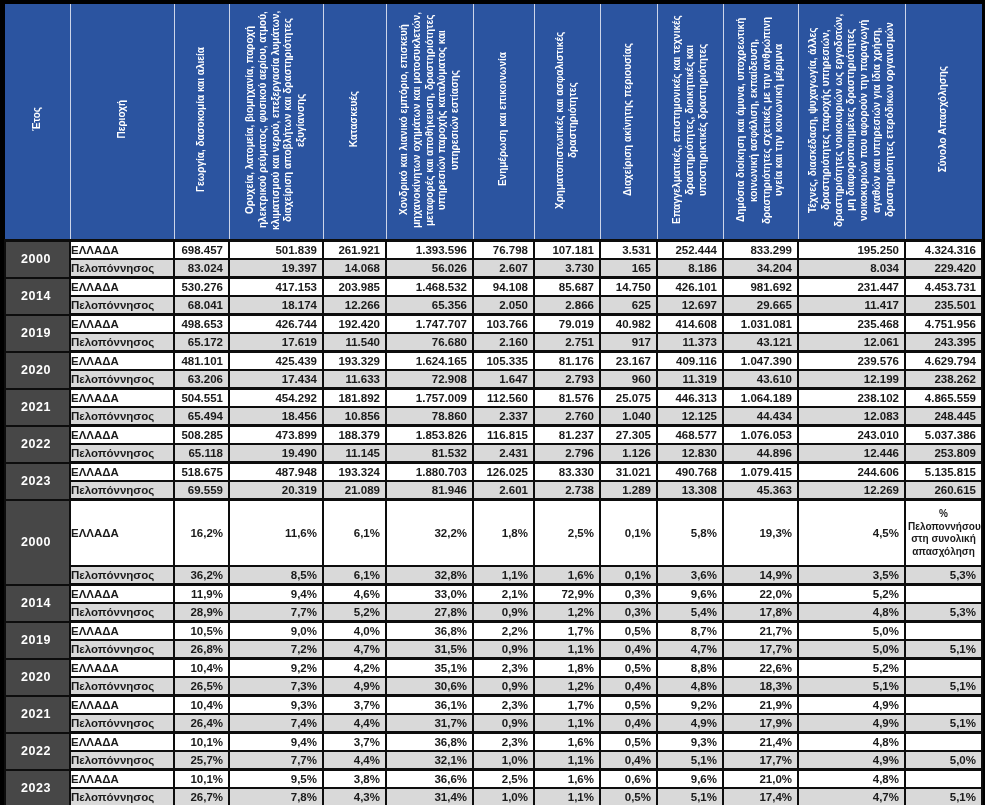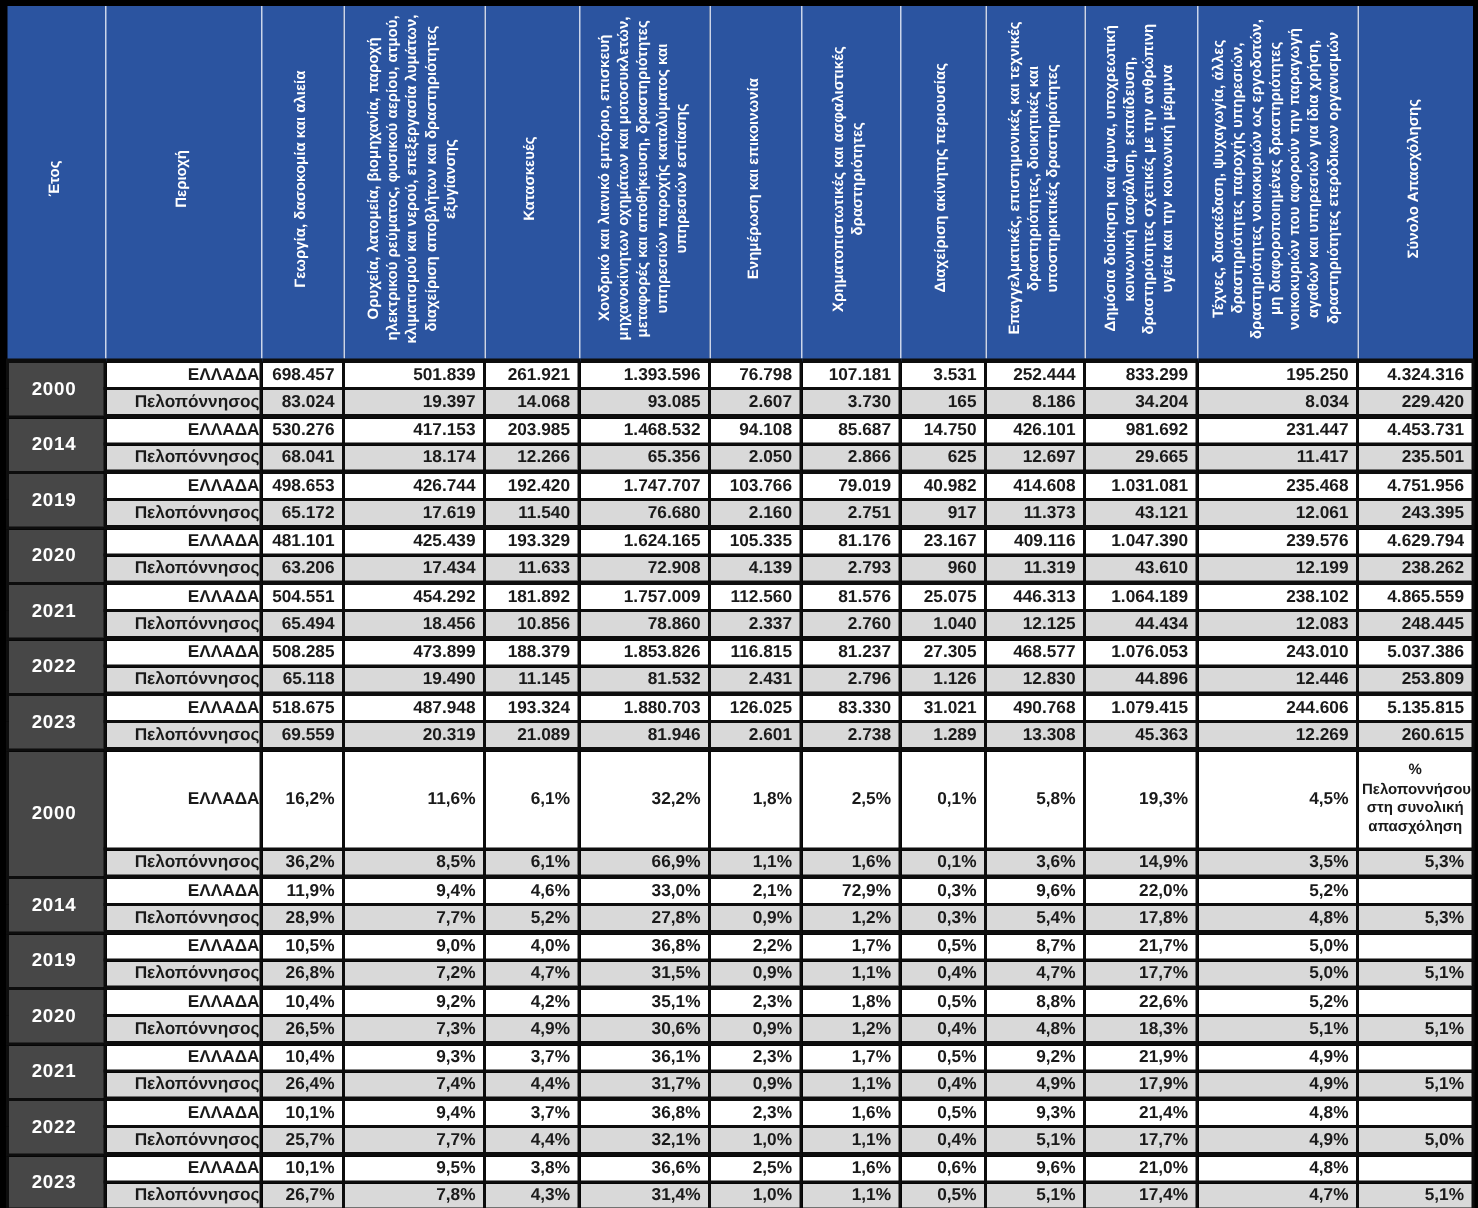--- a/index.html
+++ b/index.html
@@ -12,21 +12,21 @@
            height:235px;vertical-align:middle;text-align:center;padding:0;}
   thead th:last-child{border-right:none;}
   .vtext{display:inline-block;writing-mode:vertical-rl;transform:rotate(180deg);
          color:#fff;font-weight:bold;font-size:10px;line-height:1.28;max-height:224px;
          white-space:normal;padding:2px 0;}
   
   td{border:2px solid #0d0d0d;font-weight:bold;color:#1a1a1a;font-size:11.5px;
      padding:0 5px 0 2px;white-space:nowrap;overflow:hidden;height:16px;background:#fff;
      vertical-align:middle;}
   td.num{text-align:right;}
-  td.region{text-align:right;padding:0;}
+  td.region{text-align:left;padding:0;}
   td.year{background:var(--dark);color:#fff;text-align:center;font-size:12.5px;
           border-top:2px solid #eab308;letter-spacing:.5px;}
   tr.gray td{background:#d9d9d9;}
   tr.gray td.year, tr td.year{background:var(--dark);}
   tr.block-start td:not(.year){border-top:3px solid #0d0d0d;}
   tr.tall td{height:62px;}
   td.note{white-space:normal;font-size:10px;line-height:1.25;text-align:center;
           padding:1px 2px;font-weight:bold;}
   td.empty{background:#fff;}
 </style>
@@ -81,21 +81,21 @@
           <td class="num">252.444</td>
           <td class="num">833.299</td>
           <td class="num">195.250</td>
           <td class="num">4.324.316</td>
         </tr>
         <tr class="gray">
           <td class="region">Πελοπόννησος</td>
           <td class="num">83.024</td>
           <td class="num">19.397</td>
           <td class="num">14.068</td>
-          <td class="num">93.085</td>
+          <td class="num">56.026</td>
           <td class="num">2.607</td>
           <td class="num">3.730</td>
           <td class="num">165</td>
           <td class="num">8.186</td>
           <td class="num">34.204</td>
           <td class="num">8.034</td>
           <td class="num">229.420</td>
         </tr>
         <tr class="block-start">
           <td class="year" rowspan="2">2014</td>
@@ -169,21 +169,21 @@
           <td class="num">1.047.390</td>
           <td class="num">239.576</td>
           <td class="num">4.629.794</td>
         </tr>
         <tr class="gray">
           <td class="region">Πελοπόννησος</td>
           <td class="num">63.206</td>
           <td class="num">17.434</td>
           <td class="num">11.633</td>
           <td class="num">72.908</td>
-          <td class="num">4.139</td>
+          <td class="num">1.647</td>
           <td class="num">2.793</td>
           <td class="num">960</td>
           <td class="num">11.319</td>
           <td class="num">43.610</td>
           <td class="num">12.199</td>
           <td class="num">238.262</td>
         </tr>
         <tr class="block-start">
           <td class="year" rowspan="2">2021</td>
           <td class="region">ΕΛΛΑΔΑ</td>
@@ -284,21 +284,21 @@
           <td class="num">5,8%</td>
           <td class="num">19,3%</td>
           <td class="num">4,5%</td>
           <td class="note">% Πελοποννήσου στη συνολική απασχόληση</td>
         </tr>
         <tr class="gray">
           <td class="region">Πελοπόννησος</td>
           <td class="num">36,2%</td>
           <td class="num">8,5%</td>
           <td class="num">6,1%</td>
-          <td class="num">66,9%</td>
+          <td class="num">32,8%</td>
           <td class="num">1,1%</td>
           <td class="num">1,6%</td>
           <td class="num">0,1%</td>
           <td class="num">3,6%</td>
           <td class="num">14,9%</td>
           <td class="num">3,5%</td>
           <td class="num">5,3%</td>
         </tr>
         <tr class="block-start">
           <td class="year" rowspan="2">2014</td>

